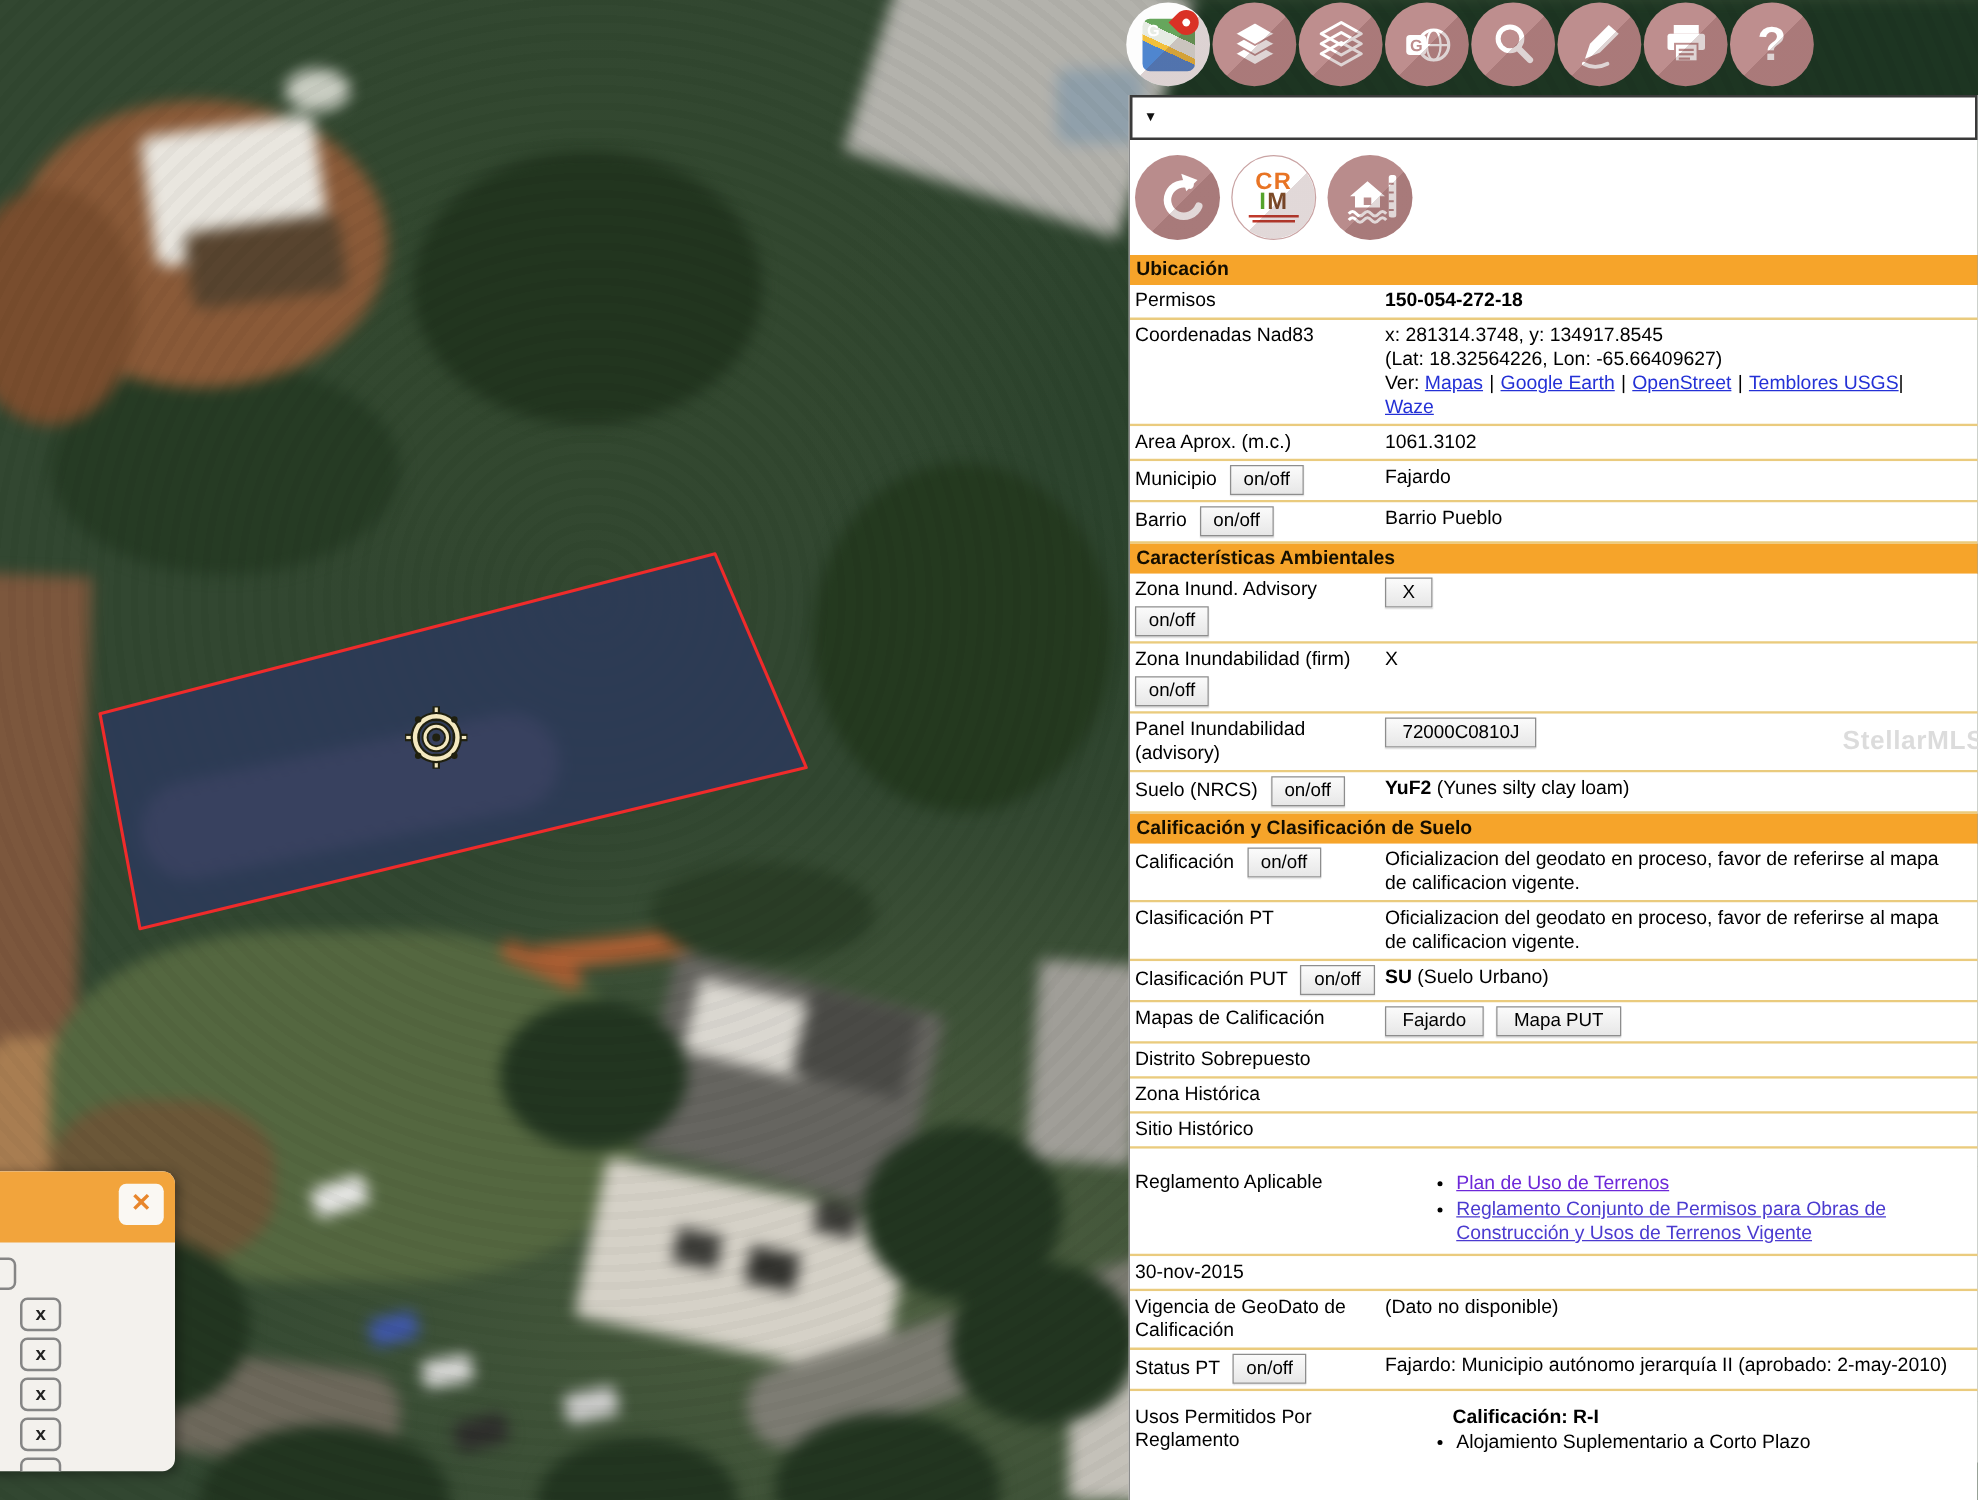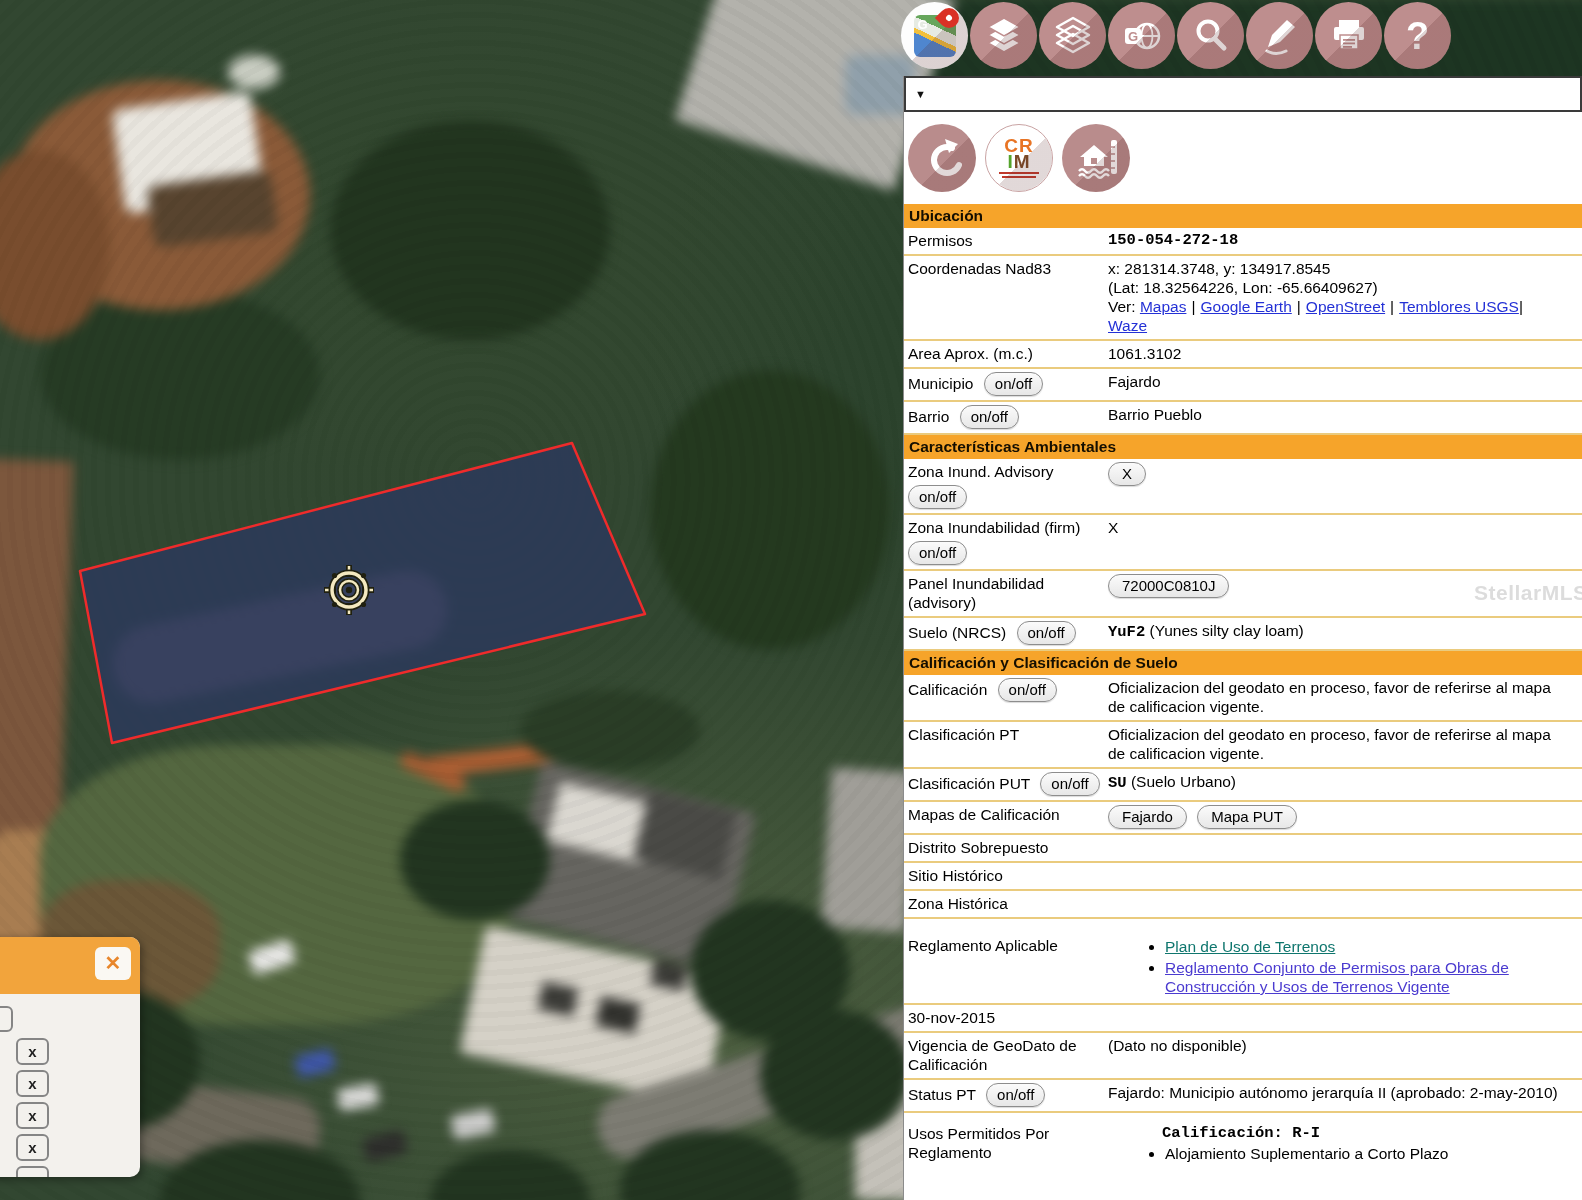--- a/index.html
+++ b/index.html
@@ -66,30 +66,30 @@
     padding-left:9px; cursor:pointer; }
   .caret { font-size:11px; color:#111; }
 
   .info { font-size:15.5px; color:#000; line-height:19px; }
   .sec { background:#f6a42a; padding:2px 5px 3px; font-weight:600; font-size:15.5px; color:#140e00; }
   .row { display:flex; align-items:flex-start; padding:3px 6px 4px 4px; border-bottom:2px solid #eacb7e; background:#fff; }
   .row.noline { border-bottom:none; }
   .gaprow { height:14px; background:#fff; }
   .lbl { width:200px; flex:none; }
   .val { flex:1; padding-right:6px; }
-  .b { font-weight:bold;font-family:Liberation Mono, monospace; }
-  .btn { display:inline-block; background:linear-gradient(#fbfbfb,#e7e7e7); border:1px solid #8d8d8d; border-radius:12px;
+  .b { font-weight:bold; }
+  .btn { display:inline-block; background:linear-gradient(#fbfbfb,#e7e7e7); border:1px solid #8d8d8d; border-radius:0;
     padding:2px 10px; font-size:15px; line-height:18px; box-shadow:0 1px 1px rgba(0,0,0,.15); cursor:pointer;
     font-family:"Liberation Sans", sans-serif; color:#000; }
   .btn.inline { margin-left:6px; }
   .btn.stack { margin-top:4px; }
   .btn.wide { padding:2px 13px; }
   a { text-decoration:underline; cursor:pointer; }
   .lnk-blue { color:#2431d6; }
-  .lnk-purple { color:#0f766e; }
+  .lnk-purple { color:#6d28d9; }
   .lnk-indigo { color:#4b3bd0; }
   .sep { color:#000; margin:0 5px; }
   .sep.tight { margin-left:0; }
   ul.bullets { margin:1px 0 3px 40px; padding-left:17px; }
   ul.bullets li { margin-bottom:2px; }
   .indent { margin-left:54px; }
 
   .watermark { position:absolute; left:1474px; top:581px; z-index:12; color:#d7d7d7; font-size:21px; font-weight:bold;
     letter-spacing:.5px; opacity:.85; pointer-events:none; }
 </style>
@@ -397,26 +397,26 @@
         <button class="btn wide" style="margin-left:6px;">Mapa PUT</button>
       </div>
     </div>
 
     <div class="row">
       <div class="lbl">Distrito Sobrepuesto</div>
       <div class="val"></div>
     </div>
 
     <div class="row">
+      <div class="lbl">Zona Histórica</div>
+      <div class="val"></div>
+    </div>
+
+    <div class="row">
       <div class="lbl">Sitio Histórico</div>
-      <div class="val"></div>
-    </div>
-
-    <div class="row">
-      <div class="lbl">Zona Histórica</div>
       <div class="val"></div>
     </div>
 
     <div class="gaprow"></div>
 
     <div class="row">
       <div class="lbl">Reglamento Aplicable</div>
       <div class="val">
         <ul class="bullets">
           <li><a class="lnk-purple">Plan de Uso de Terrenos</a></li>

